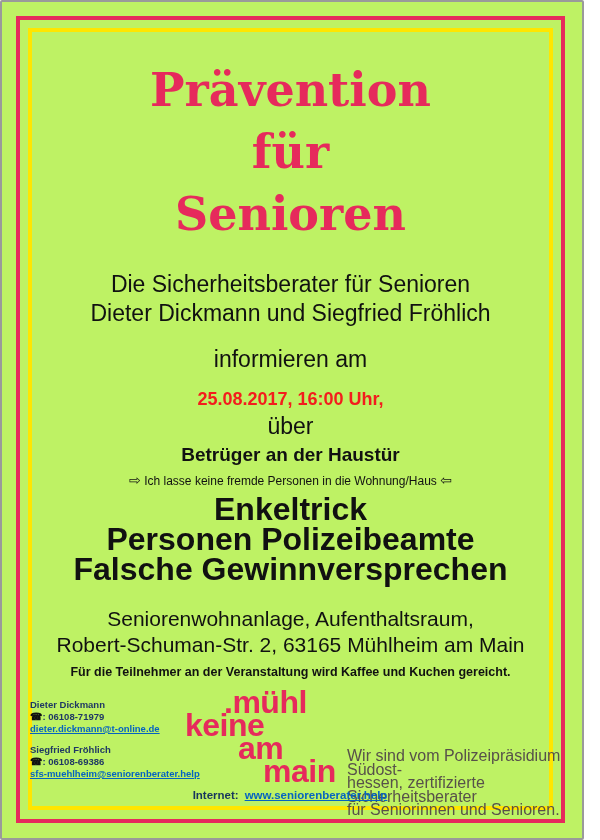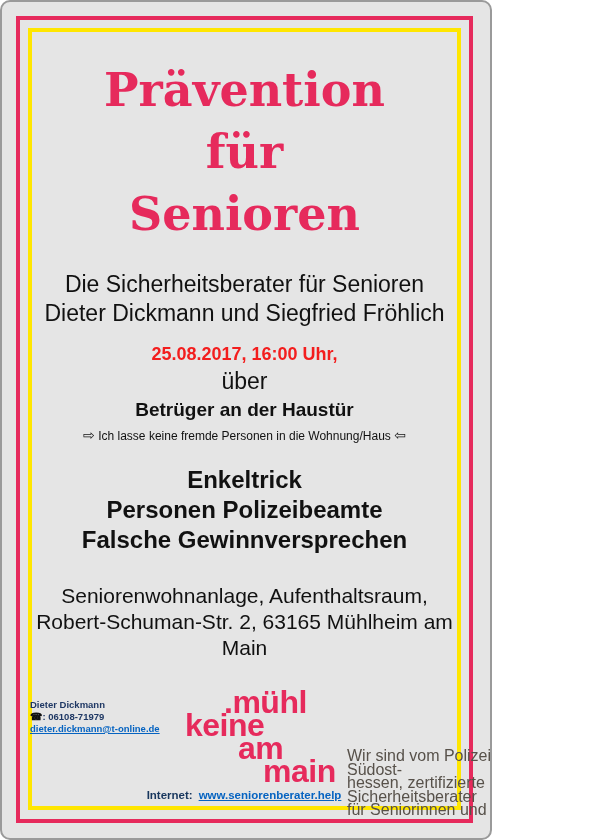--- a/index.html
+++ b/index.html
@@ -1,23 +1,23 @@
 <!DOCTYPE html>
 <html><head>
 <meta charset="utf-8">
 <style>
   html, body { margin: 0; padding: 0; background: #ffffff; }
   .page {
     position: relative;
-    width: 492px;
+    width: 584px;
     height: 840px;
     box-sizing: border-box;
-    background: #e5e5e5;
+    background: #bef264;
     border: 2px solid #9a9a9a;
-    border-radius: 10px;
+    border-radius: 2px;
     overflow: hidden;
     font-family: "Liberation Sans", sans-serif;
   }
   .pink-frame {
     position: absolute;
     left: 14px; top: 14px; right: 17px; bottom: 15px;
     border: 4px solid #e62a5c;
     pointer-events: none;
   }
   .yellow-frame {
@@ -45,22 +45,22 @@
     font-size: 23px;
     line-height: 29px;
     white-space: pre-line;
   }
   .inform { margin-top: 18px; font-size: 23px; line-height: 27px; }
   .date   { margin-top: 12px; font-size: 18px; line-height: 28px; font-weight: bold; color: #f31d1d; }
   .about  { font-size: 23px; line-height: 26px; }
   .topic-main { font-size: 19px; line-height: 31px; font-weight: bold; }
   .topic-note { margin-top: 2px; font-size: 12px; line-height: 17px; font-weight: normal; }
   .topic-note .arr { font-size: 14px; }
-  .topics { margin-top: 20px; font-size: 24px; line-height: 30px; font-weight: bold; }
-  .venue  { margin-top: 28px; font-size: 21px; line-height: 26px; white-space: pre-line; }
+  .topics { margin-top: 4px; font-size: 32px; line-height: 30px; font-weight: bold; }
+  .venue  { margin-top: 22px; font-size: 21px; line-height: 26px; white-space: pre-line; }
   .catering { margin-top: 7px; font-size: 12.5px; line-height: 14px; font-weight: bold; }
 
   .contact {
     position: absolute;
     left: 28px;
     text-align: left;
     font-size: 9.5px;
     line-height: 12px;
     font-weight: bold;
   }
@@ -105,20 +105,21 @@
   <div class="content">
     <div class="title">
       <div>Prävention</div>
       <div>für</div>
       <div>Senioren</div>
     </div>
 
     <div class="intro">Die Sicherheitsberater für Senioren
 Dieter Dickmann und Siegfried Fröhlich</div>
 
+    <div class="inform">informieren am</div>
 
     <div class="date">25.08.2017, 16:00 Uhr,</div>
 
     <div class="about">über</div>
 
     <div class="topic-main">Betrüger an der Haustür</div>
 
     <div class="topic-note">
       <span class="arr">⇨</span>
       <span>Ich lasse keine fremde Personen in die Wohnung/Haus</span>
@@ -127,28 +128,34 @@
 
     <div class="topics">
       <div>Enkeltrick</div>
       <div>Personen Polizeibeamte</div>
       <div>Falsche Gewinnversprechen</div>
     </div>
 
     <div class="venue">Seniorenwohnanlage, Aufenthaltsraum,
 Robert-Schuman-Str. 2, 63165 Mühlheim am Main</div>
 
+    <div class="catering">Für die Teilnehmer an der Veranstaltung wird Kaffee und Kuchen gereicht.</div>
   </div>
 
   <div class="contact contact-1">
     <div class="name">Dieter Dickmann</div>
     <div class="phone"><span class="phone-ic">☎</span><span>: 06108-71979</span></div>
     <div class="email"><a>dieter.dickmann@t-online.de</a></div>
   </div>
 
+  <div class="contact contact-2">
+    <div class="name">Siegfried Fröhlich</div>
+    <div class="phone"><span class="phone-ic">☎</span><span>: 06108-69386</span></div>
+    <div class="email"><a>sfs-muehlheim@seniorenberater.help</a></div>
+  </div>
 
   <div class="logo logo-1">.mühl</div>
   <div class="logo logo-2">keine</div>
   <div class="logo logo-3">am</div>
   <div class="logo logo-4">main</div>
 
   <div class="cert">Wir sind vom Polizeipräsidium Südost-
 hessen, zertifizierte Sicherheitsberater
 für Seniorinnen und Senioren.</div>
 

